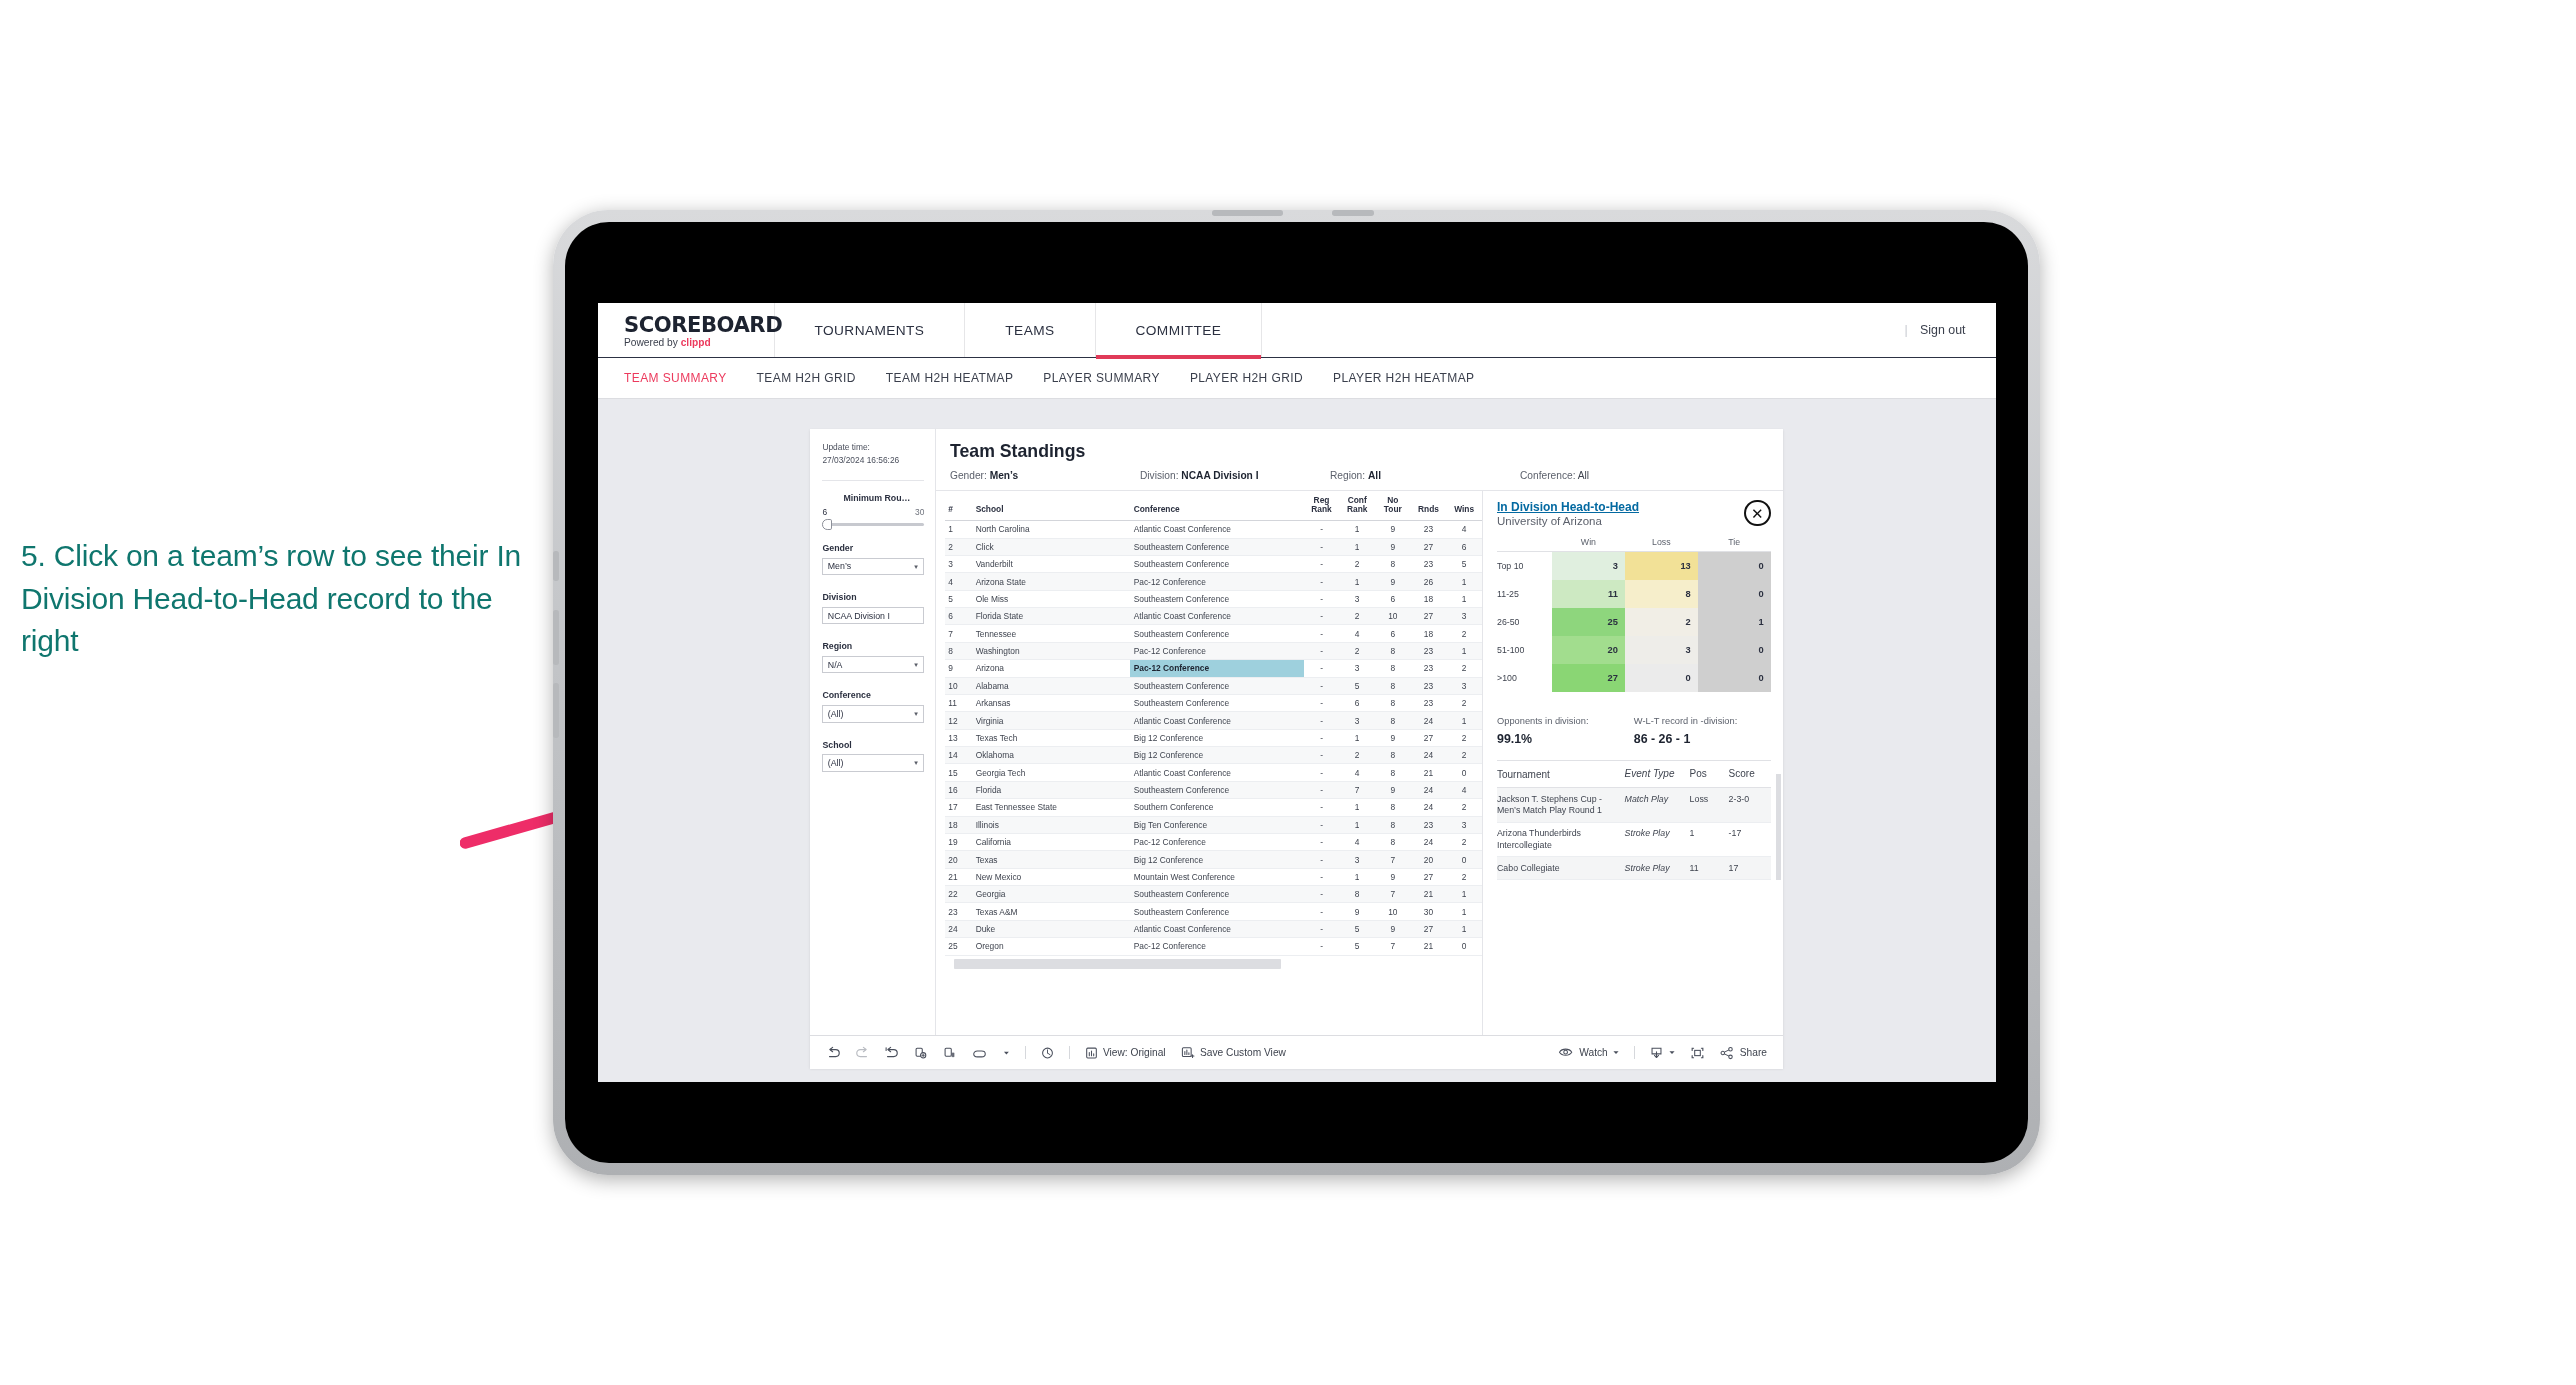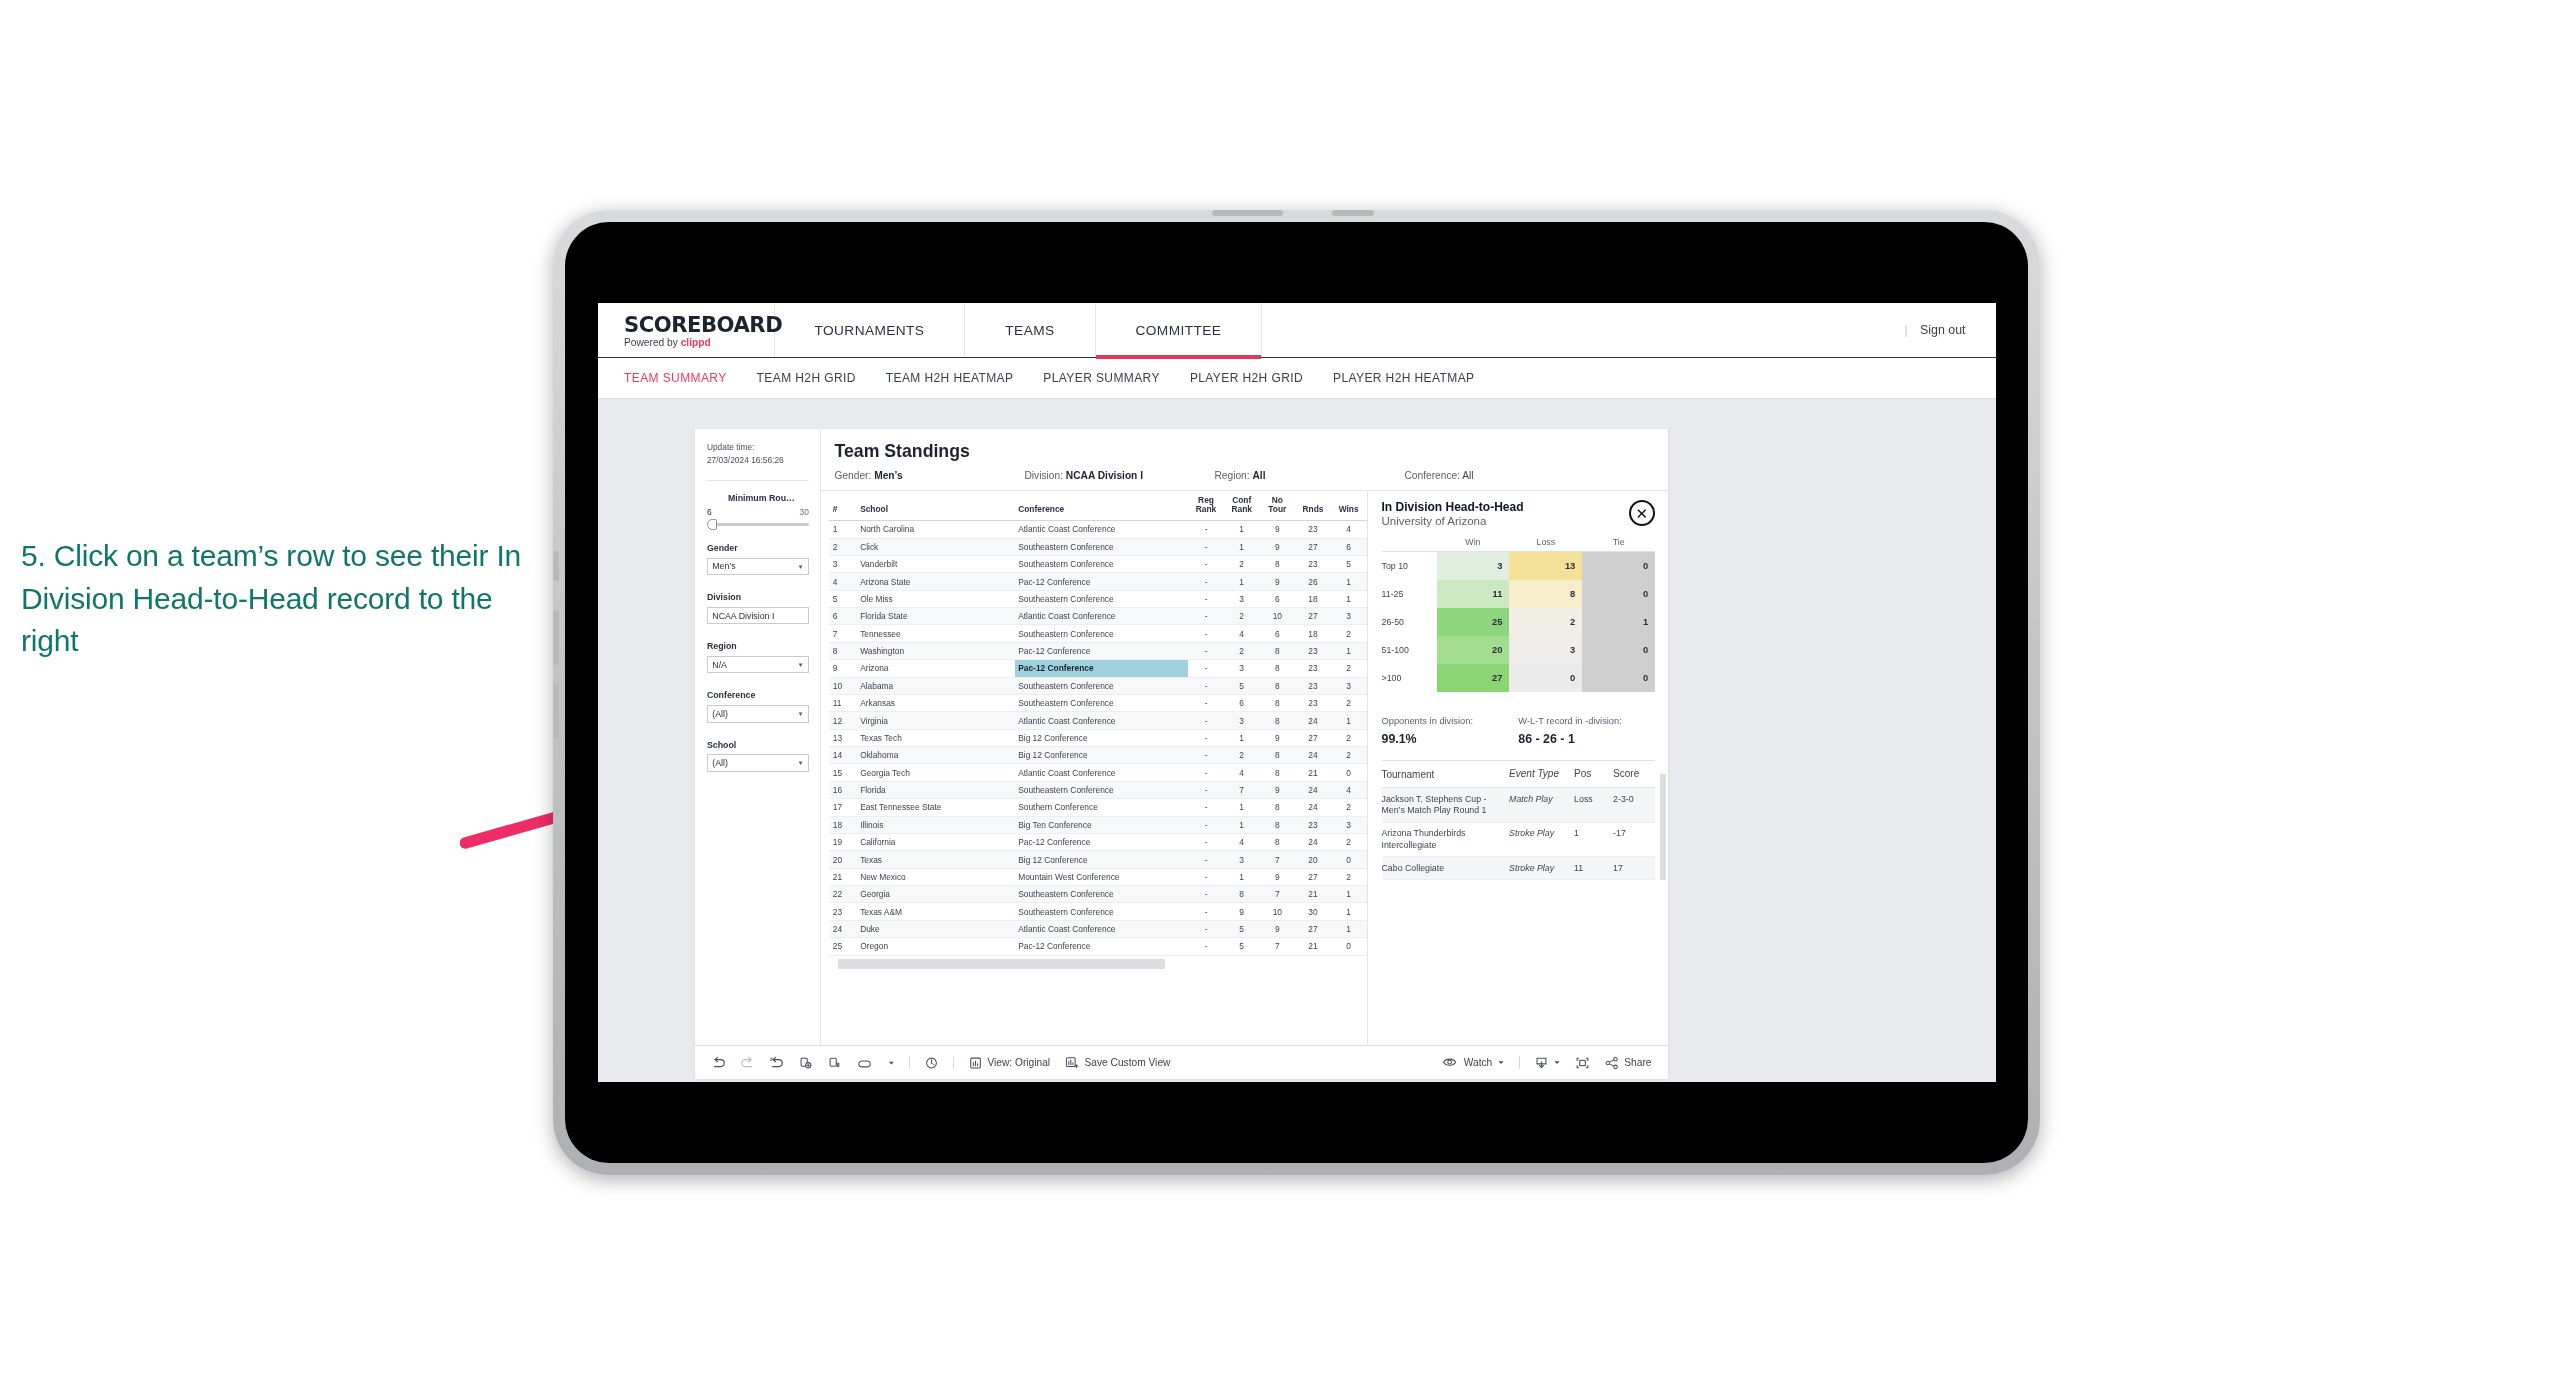--- a/index.html
+++ b/index.html
@@ -55,22 +55,22 @@
                   gap: 12.4px; font-size: 12.4px; color: #3a3f4c; }
   #topnav-right .sep { color: #c8cad0; }
 
   
   #subnav { height: 41px; display: flex; align-items: center; gap: 30px; padding-left: 26.5px;
             border-bottom: 0.9px solid #dcdde1; background: #fff; flex: none; }
   .subnav-item { font-size: 12px; color: #3a3f4c; letter-spacing: 0.4px; cursor: pointer; }
   .subnav-item.active { color: #ec3a5d; }
 
   
-  #workspace { flex: 1; background: #e9eaee; padding: 30px 97px 3px 97px; display: flex;
-               justify-content: flex-start; overflow: hidden; }
+  #workspace { flex: 1; background: #e9eaee; padding: 30px 97px 13px 97px; display: flex;
+               justify-content: center; overflow: hidden; }
   #viz { width: 973px; background: #fff; display: flex; flex-direction: column;
          box-shadow: 0 0.9px 2.7px rgba(0,0,0,.10); }
   #viz-body { flex: 1; display: flex; min-height: 0; }
 
   
   #sidebar { width: 126px; flex: none; border-right: 0.9px solid #e4e5e9; padding: 12.4px 10.6px 0 12.4px; }
   .update-label { font-size: 8.4px; color: #4a4f5c; line-height: 1.45; }
   .sb-divider { height: 0.9px; background: #e4e5e9; margin: 14px 0 12.4px 0; }
   .sb-group { margin-bottom: 17px; }
   .sb-title { font-size: 8.8px; font-weight: 700; color: #2b3040; margin-bottom: 4.4px; }
@@ -112,21 +112,21 @@
   .c-s { width: 30px; text-align: center; }
   thead th.c-s { text-align: center; }
   #hscroll { height: 9.7px; margin: 3.5px 8.8px 5.3px 8.8px; position: relative; }
   #hscroll .thumb { position: absolute; left: 0; top: 0; width: 63%; height: 100%;
                     background: #dcdde1; border-radius: 0.9px; }
 
   
   #h2h { width: 301px; flex: none; border-left: 0.9px solid #e4e5e9; padding: 8.8px 12.4px 0 14px;
          display: flex; flex-direction: column; min-height: 0; position: relative; }
   #h2h-head { display: flex; align-items: flex-start; }
-  #h2h-title { font-size: 12px; font-weight: 700; color: #0f172a; }
+  #h2h-title { font-size: 12px; font-weight: 700; color: #0369a1; text-decoration: underline; }
   #h2h-sub { font-size: 11.5px; color: #5c616c; margin-top: 0.9px; }
   #close-btn { margin-left: auto; width: 26.5px; height: 26.5px; border: 2.1px solid #111;
                border-radius: 50%; display: flex; align-items: center; justify-content: center;
                font-size: 15px; color: #111; cursor: pointer; line-height: 1; font-weight: 500; }
   #matrix { margin-top: 10.6px; }
   #matrix .mhead { display: flex; font-size: 8.8px; color: #5c616c; padding-bottom: 3.5px;
                    border-bottom: 0.9px solid #e0e1e5; }
   #matrix .mhead .lbl { width: 55px; }
   #matrix .mhead .ch { flex: 1; text-align: center; }
   .mrow { display: flex; height: 28px; align-items: stretch; }

